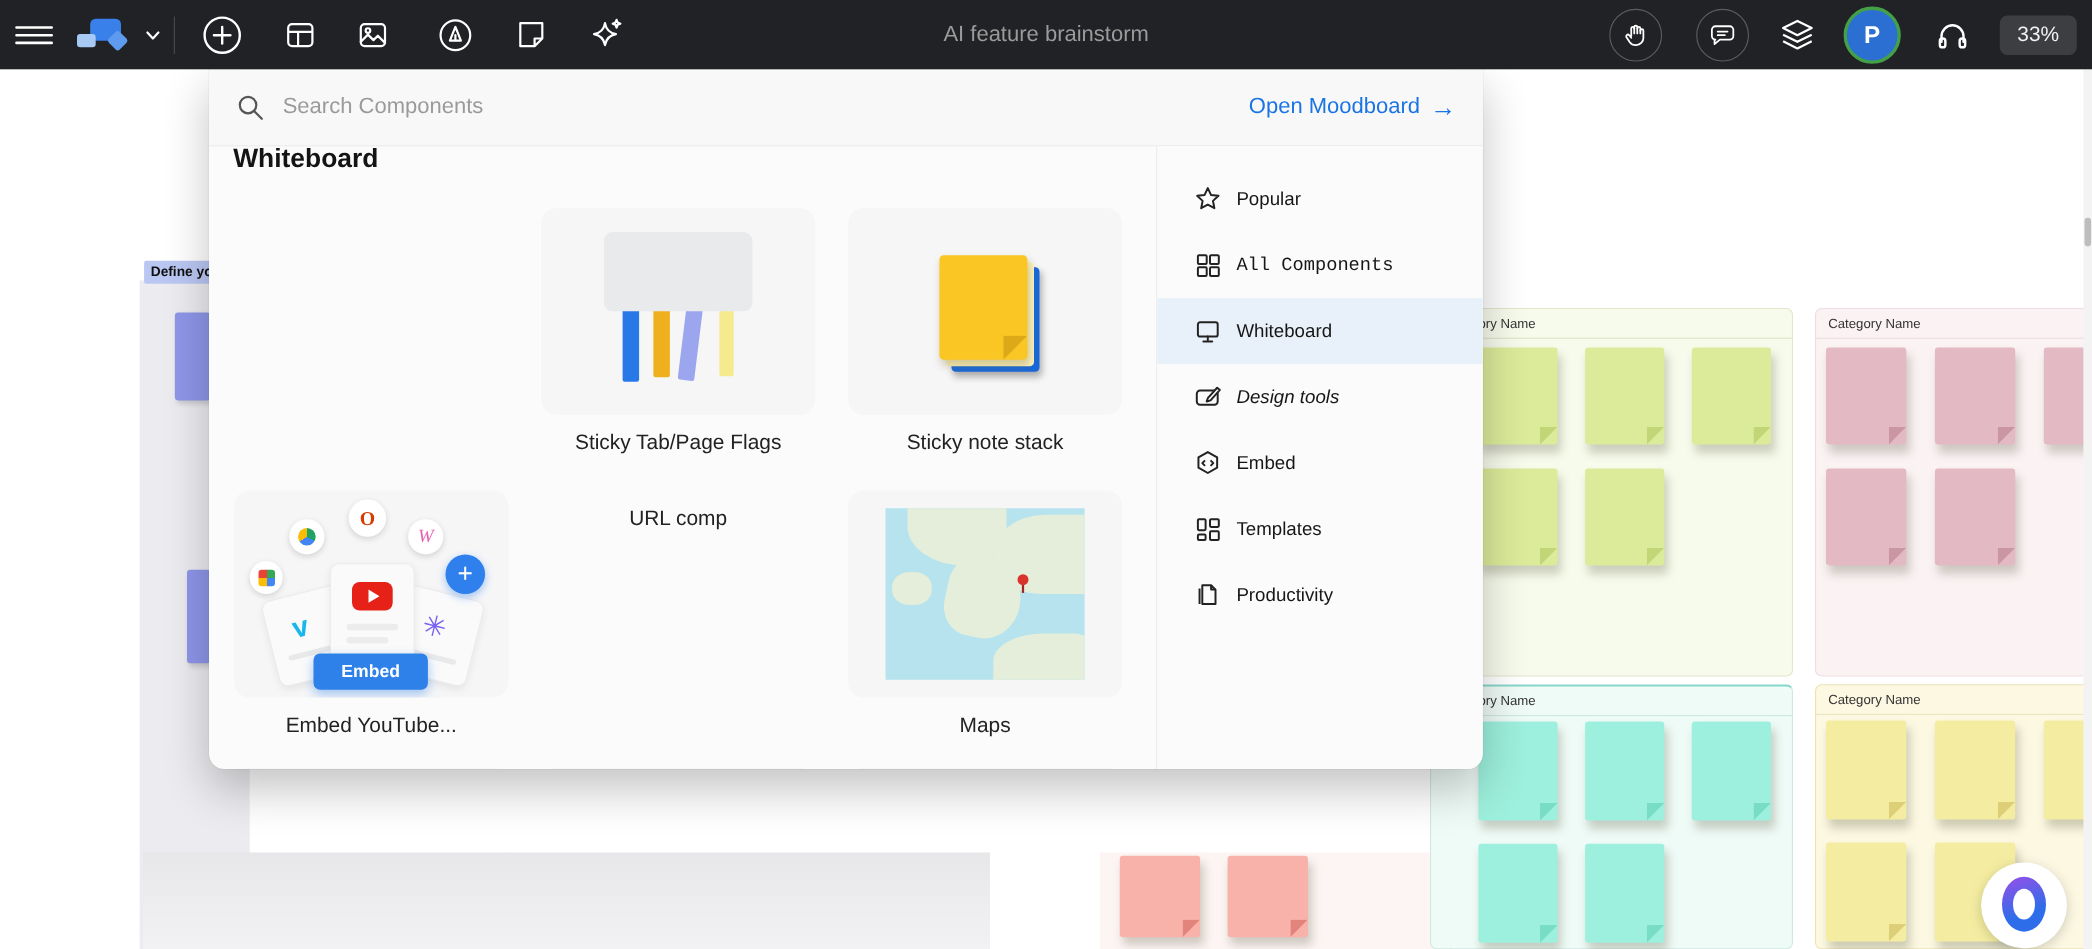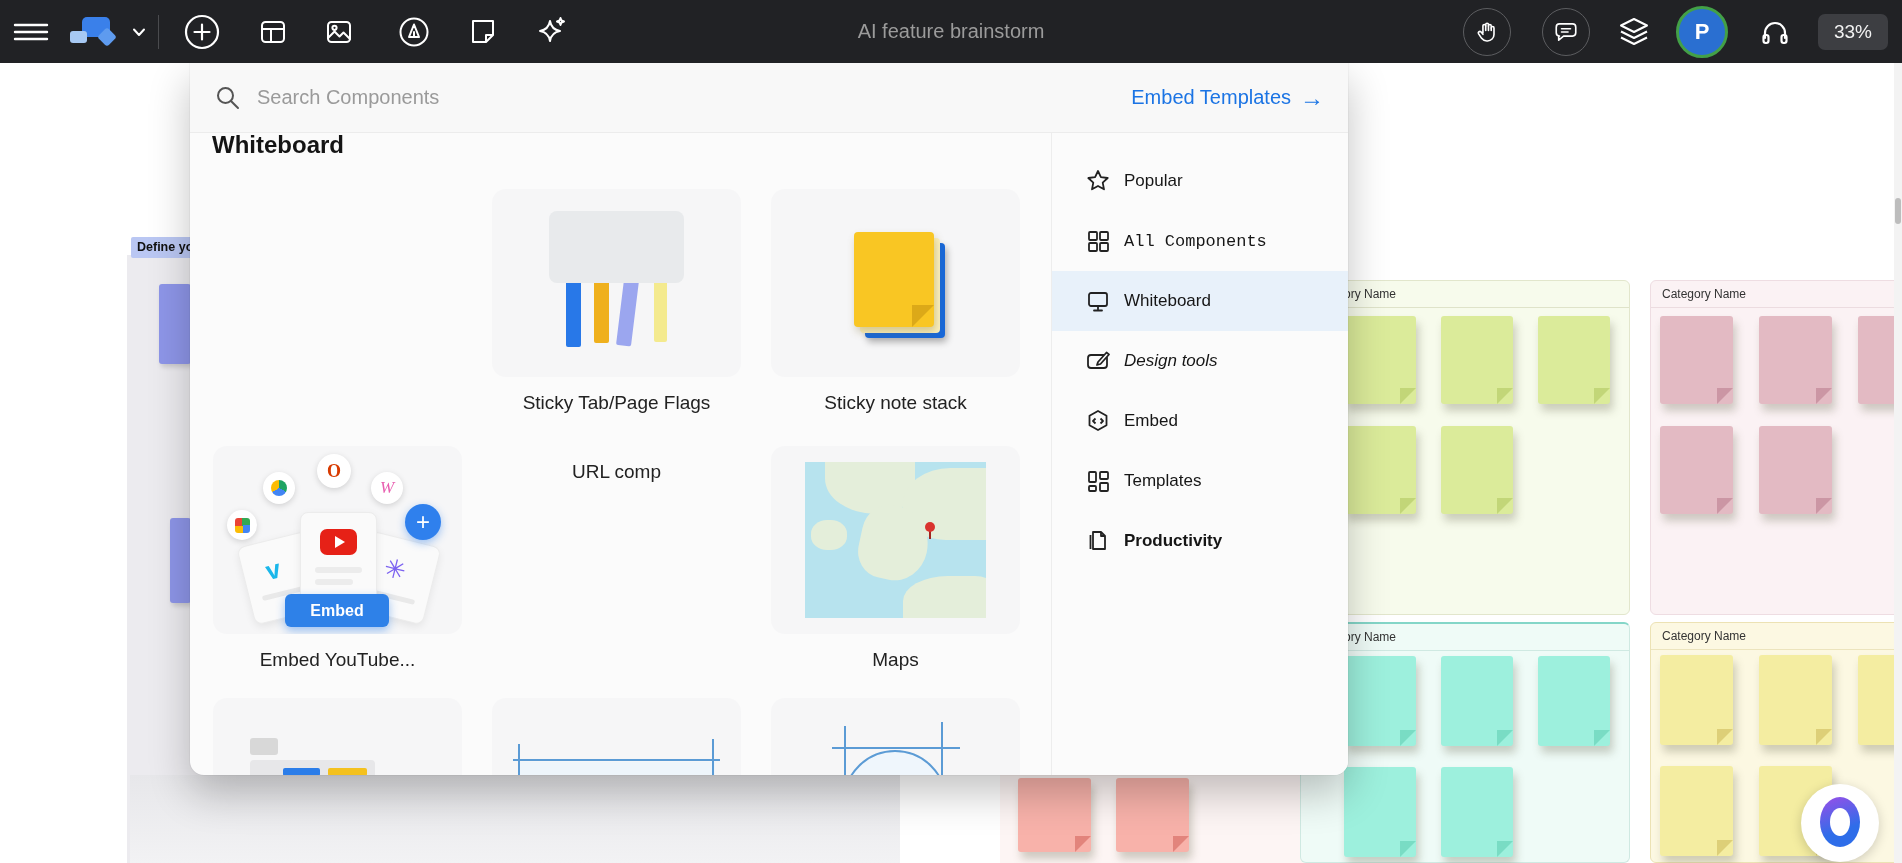--- a/index.html
+++ b/index.html
@@ -41,21 +41,21 @@
   
   #scroll-track{left:1894px;top:63px;width:8px;height:800px;background:#f3f3f3;}
   #scroll-thumb{left:1895px;top:198px;width:6px;height:26px;background:#bdbdbd;border-radius:3px;}
   
   #o-logo{left:1801px;top:784px;width:78px;height:78px;background:#fff;border-radius:50%;box-shadow:0 3px 12px rgba(0,0,0,.18);}
   #o-logo .ring{position:absolute;left:19px;top:13px;width:40px;height:50px;border-radius:50%;
                 background:linear-gradient(160deg,#9a4fe8,#2e6de9 65%);}
   #o-logo .hole{position:absolute;left:29px;top:24px;width:20px;height:28px;border-radius:50%;background:#fff;}
 
   
-  #dropdown{left:190px;top:63px;width:1158px;height:712px;background:#fbfbfb;z-index:40;
+  #dropdown{left:190px;top:63px;width:1158px;height:636px;background:#fbfbfb;z-index:40;
             border-radius:0 0 14px 14px;overflow:hidden;
             box-shadow:0 18px 42px rgba(0,0,0,.24),0 0 0 1px rgba(0,0,0,.03);}
   #search-row{position:absolute;left:0;top:0;width:100%;height:70px;background:#f8f8f8;
               border-bottom:1px solid #ececec;display:flex;align-items:center;box-sizing:border-box;padding:0 24px;}
   #search-input{flex:0 0 520px;border:none;outline:none;background:transparent;font-size:20px;color:#333;margin-left:14px;
                 font-family:"Liberation Sans","DejaVu Sans",sans-serif;}
   #search-input::placeholder{color:#9a9a9a;}
   #open-templates{margin-left:auto;color:#1b74e4;font-size:20px;display:flex;align-items:center;gap:9px;cursor:pointer;white-space:nowrap;}
   #section-title{position:absolute;left:22px;top:68px;font-size:24px;font-weight:bold;color:#141414;}
 
@@ -243,21 +243,21 @@
 <div class="abs" id="dropdown">
   <div id="search-row">
     <span>
       <svg width="27" height="27" viewBox="0 0 27 27" stroke="#555" stroke-width="2" fill="none" stroke-linecap="round">
           <circle cx="11.5" cy="11.5" r="7.5"></circle>
           <path d="M17.2 17.2 24 24"></path>
         </svg>
     </span>
     <input id="search-input" placeholder="Search Components" style="">
     <div id="open-templates">
-      <span>Embed Templates</span>
+      <span>Open Moodboard</span>
       <span style="font-size:24px;">→</span>
     </div>
   </div>
 
   <div id="section-title">Whiteboard</div>
 
   <div class="cell" style="left:302px;top:126px;">
     <div class="card">
       <div class="tab-bar" style="left:74px;top:60px;width:15px;height:98px;background:#2878e8;"></div>
       <div class="tab-bar" style="left:102px;top:60px;width:15px;height:94px;background:#efb01d;"></div>
@@ -406,21 +406,21 @@
       <span class="ic">
         <svg width="26" height="26" viewBox="0 0 26 26" stroke="#222" stroke-width="1.8" fill="none">
             <rect x="4" y="4" width="7" height="10" rx="1"></rect>
             <rect x="15" y="4" width="8" height="7" rx="1"></rect>
             <rect x="4" y="18" width="7" height="5" rx="1"></rect>
             <rect x="15" y="15" width="8" height="8" rx="1"></rect>
           </svg>
       </span>
         <span class="lbl">Templates</span>
     </div>
-    <div class="cat-item" style="top:378px;font-weight:bold;">
+    <div class="cat-item" style="top:378px;">
       <span class="ic">
         <svg width="26" height="26" viewBox="0 0 26 26" stroke="#222" stroke-width="1.8" fill="none" stroke-linejoin="round">
             <path d="M8 4h8l4 4v13H8z"></path>
             <path d="M16 4v4h4M5.5 7v14"></path>
           </svg>
       </span>
         <span class="lbl">Productivity</span>
     </div>
   </div>
 </div>

